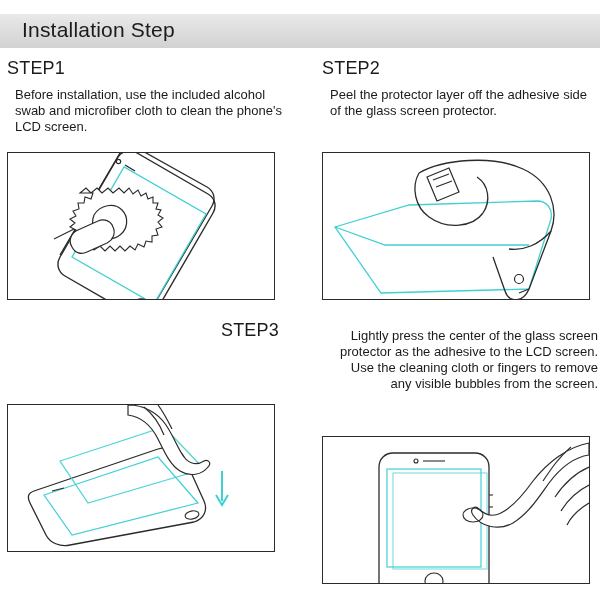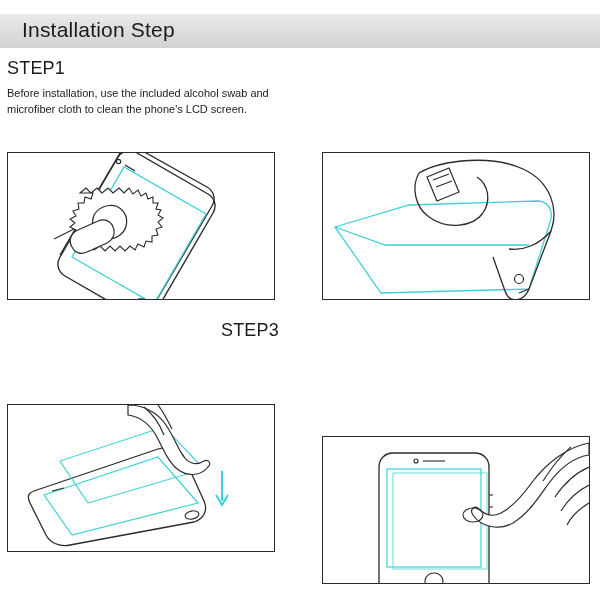--- a/index.html
+++ b/index.html
@@ -59,24 +59,24 @@
   .step-row-bottom { top: 268px; text-align: right; }
 
   .step-title {
     font-size: 18px;
     color: #1b1b1b;
     margin: 0 0 6px 0;
     font-weight: 400;
     letter-spacing: 0.2px;
   }
   .step-desc {
-    font-size: 11px;
+    font-size: 13px;
     line-height: 16px;
     color: #1b1b1b;
-    margin: 0;
+    margin: 8px;
     width: 268px;
   }
   .figure {
     position: absolute;
     width: 268px;
     height: 148px;
     border: 1px solid #2b2b2b;
     box-sizing: border-box;
     background: #ffffff;
     overflow: hidden;
@@ -135,20 +135,22 @@
             <path d="M86 62 c6 -10 20 -13 28 -5 c7 7 6 19 -2 25 c-9 7 -21 4 -26 -4 c-2 -4 -2 -11 0 -16 Z"></path>
             <path d="M64 94 c-4 -6 -1 -14 6 -17 l20 -9 c6 -3 13 0 15 6 c3 6 0 13 -6 16 l-20 9
                      c-6 3 -12 1 -15 -5 Z"></path>
             <path d="M46 86 l20 -10"></path>
           </g>
         </svg>
       </div>
     </div>
 
     <div class="step step-col-right step-row-top">
+      <div class="step-title">STEP2</div>
+      <p class="step-desc">Peel the protector layer off the adhesive side of the glass screen protector.</p>
       <div class="figure fig-2">
         <svg width="266" height="146" viewBox="0 0 266 146">
 
           <g fill="none" stroke="#3fd0d4" stroke-width="1.3">
             <path d="M12 74 L86 52 L214 48 C224 48 230 56 228 66 L206 136 L58 140 Z"></path>
             <path d="M12 74 L62 92 L206 92"></path>
           </g>
           <g fill="none" stroke="#2b2b2b" stroke-width="1.3">
 
             <path d="M96 20 C120 6 170 2 200 16 C228 29 236 56 228 78 L206 136 C200 150 186 150 182 138
@@ -203,20 +205,21 @@
 
           <g stroke="#3fd0d4" stroke-width="2" fill="none">
             <line x1="214" y1="66" x2="214" y2="96"></line>
             <path d="M208 90 L214 100 L220 90" fill="none"></path>
           </g>
         </svg>
       </div>
     </div>
 
     <div class="step step-col-right step-row-bottom">
+      <p class="step-desc">Lightly press the center of the glass screen protector as the adhesive to the LCD screen. Use the cleaning cloth or fingers to remove any visible bubbles from the screen.</p>
       <div class="figure fig-4">
         <svg width="266" height="146" viewBox="0 0 266 146">
 
           <g fill="none" stroke="#2b2b2b" stroke-width="1.3">
             <path d="M56 30 C56 22 62 16 70 16 L152 16 C160 16 166 22 166 30 L166 150
                      C166 158 160 164 152 164 L70 164 C62 164 56 158 56 150 Z"></path>
           </g>
           <g fill="none" stroke="#3fd0d4" stroke-width="1.2">
             <rect x="64" y="32" width="94" height="98"></rect>
           </g>

